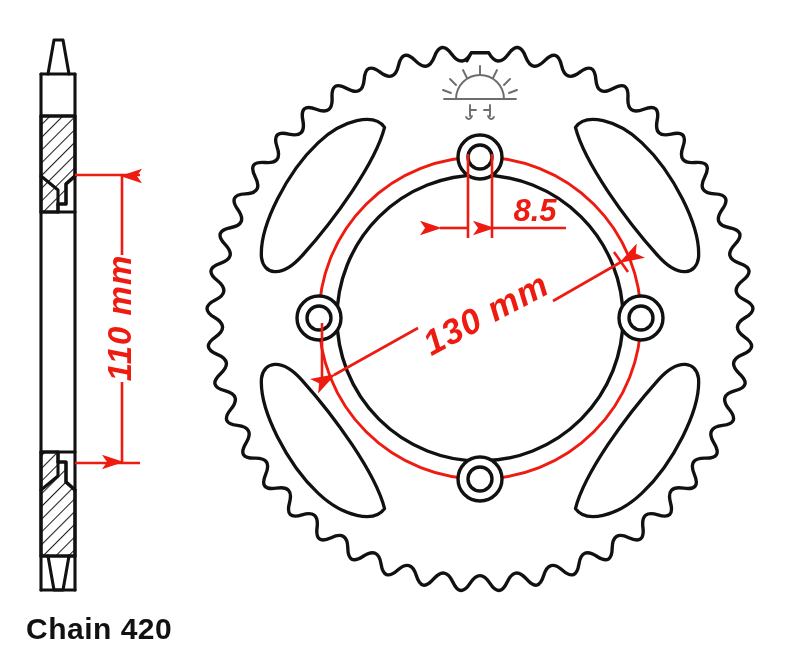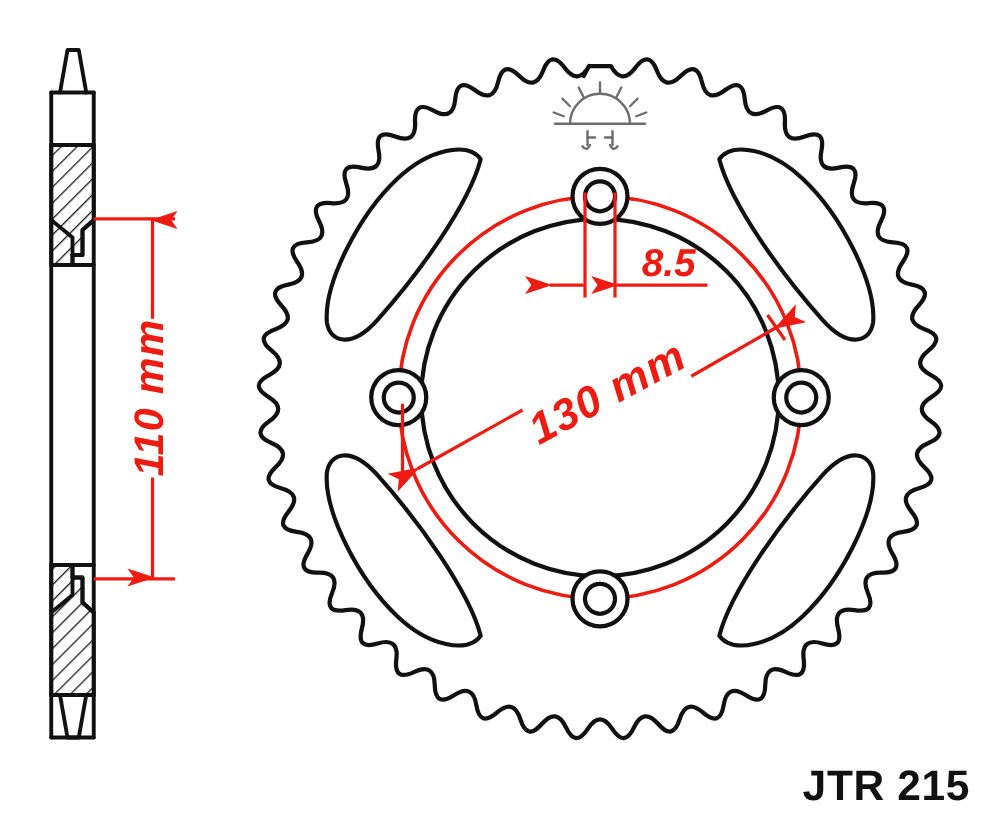--- a/index.html
+++ b/index.html
@@ -218,16 +218,16 @@
       <line x1="334" y1="375" x2="418" y2="328" marker-start="url(#arrow-diag)"></line>
       <line x1="553" y1="301" x2="621" y2="262" marker-end="url(#arrow-diag)"></line>
 
       <line x1="322" y1="323" x2="322" y2="378"></line>
       <line x1="614" y1="252" x2="628" y2="272"></line>
     </g>
     <text x="487" y="316" transform="rotate(-28 487 316)" text-anchor="middle" dominant-baseline="middle" font-family="Liberation Sans, sans-serif" font-style="italic" font-weight="bold" font-size="35" fill="#ee1b11" letter-spacing="1">130 mm</text>
 
   </svg>
 
-
-  <div class="label-text" id="part-label">JTR 215</div>
+  <div class="label-text" id="chain-label">Chain 420</div>
+
 
 </div>
 
 </body></html>

